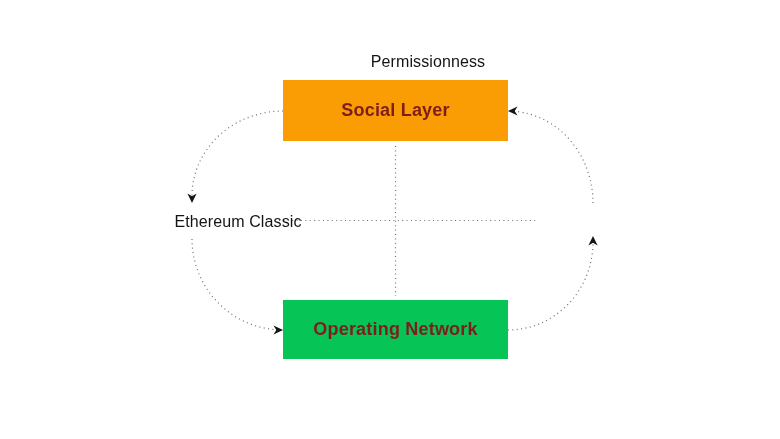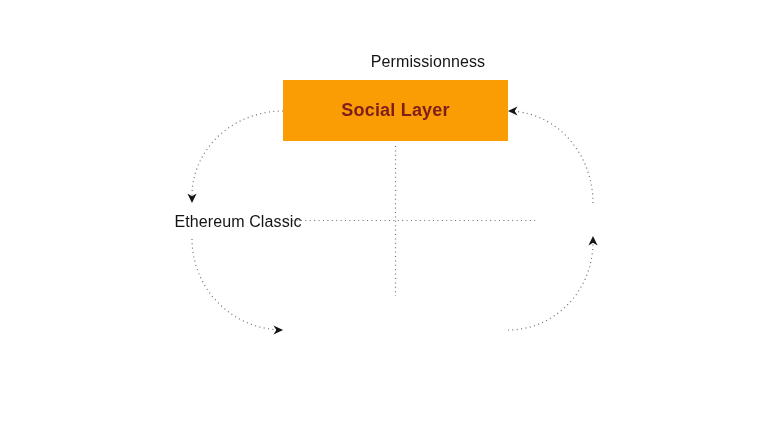--- a/index.html
+++ b/index.html
@@ -89,14 +89,17 @@
   <div class="label axis-top">Permissionness</div>
 
 
   <div class="label side-left">Ethereum Classic</div>
 
 
   <div class="node top-node" style="background-color: rgb(250, 157, 4);">
     <span>Social Layer</span>
   </div>
 
+  <div class="node bottom-node" style="background-color: rgb(6, 196, 85);">
+    <span>Operating Network</span>
+  </div>
 
 </div>
 
 </body></html>

